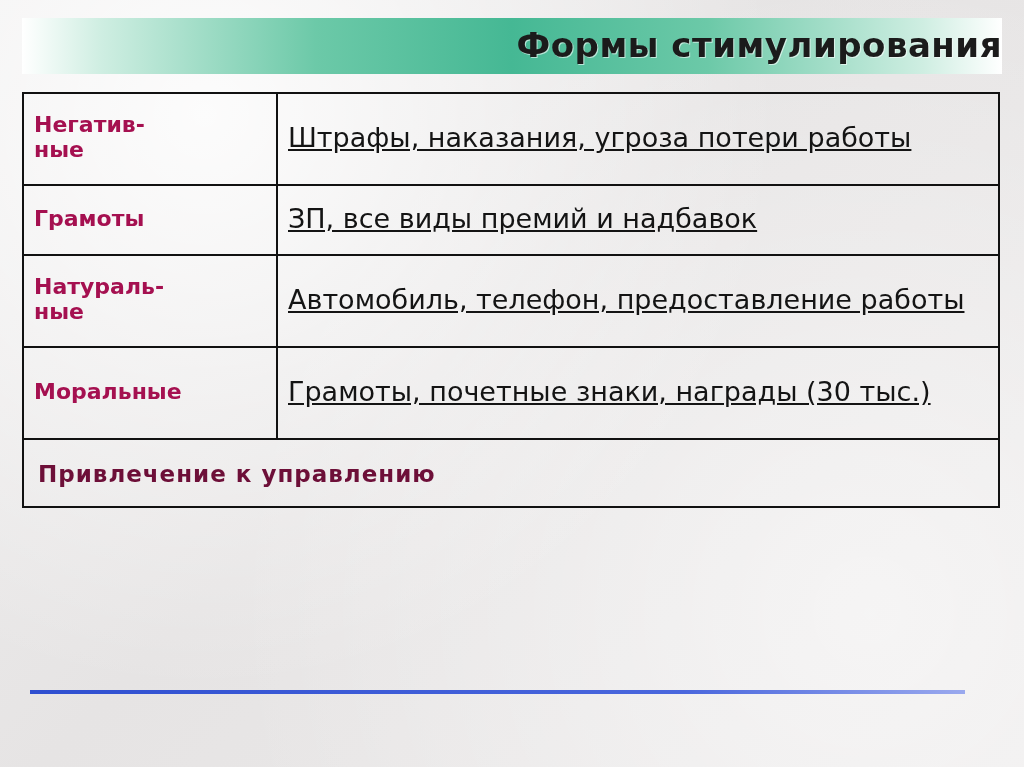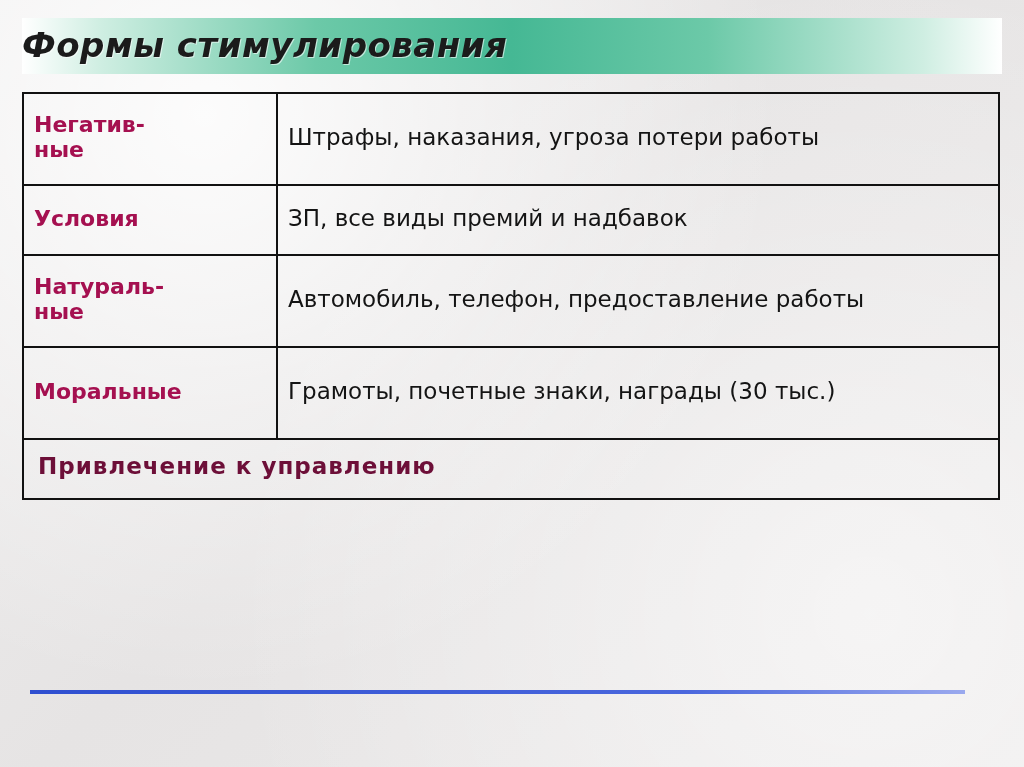--- a/index.html
+++ b/index.html
@@ -40,28 +40,27 @@
                 #cfeee2 92%,
                 #ffffff 100%);
   }
   .title-text {
     position: absolute;
     left: 0;
     top: 0;
     width: 980px;
     height: 73px;
     line-height: 54px;
-    text-align: left;
+    text-align: right;
     font-family: "DejaVu Sans", sans-serif;
     font-weight: bold;
     font-size: 34px;
     color: #1b1b1b;
     letter-spacing: 0.5px;
     text-shadow: 1px 1px 0 rgba(255,255,255,0.6);
-    font-style: italic;
   }
 
   
   .table-wrap {
     position: absolute;
     left: 22px;
     top: 92px;
     width: 978px;
     border-radius: 32px;
   }
@@ -80,33 +79,34 @@
     width: 232px;
     font-family: "DejaVu Sans", sans-serif;
     font-weight: bold;
     font-size: 22px;
     color: #a51050;
     line-height: 1.12;
     padding-left: 14px;
   }
   td.desc {
     font-family: "DejaVu Sans", sans-serif;
-    font-size: 23px;
+    font-size: 27px;
     color: #141414;
     line-height: 1.18;
     padding-left: 16px;
+    text-decoration: underline;
   }
   tr.full td.wide {
     font-family: "DejaVu Sans", sans-serif;
     font-weight: bold;
     font-size: 23px;
     color: #6d0f38;
     letter-spacing: 1px;
     padding-left: 14px;
-    padding-top: 4px;
+    padding-top: 12px;
     padding-bottom: 10px;
   }
 
   
   tr.r1 td { height: 76px; }
   tr.r2 td { height: 54px; }
   tr.r3 td { height: 76px; margin-top: 28px; }
   tr.r4 td { height: 76px; }
   tr.r5 td { height: 84px; }
   tr.r6 td { height: 80px; }
@@ -132,21 +132,21 @@
   </div>
 
   <div class="table-wrap">
     <table class="forms">
       <tbody>
         <tr class="r1">
           <td class="cat">Негатив-<br>ные</td>
           <td class="desc">Штрафы, наказания, угроза потери работы</td>
         </tr>
         <tr class="r2">
-          <td class="cat">Условия</td>
+          <td class="cat">Грамоты</td>
           <td class="desc">ЗП, все виды премий и надбавок</td>
         </tr>
         <tr class="r3">
           <td class="cat">Натураль-<br>ные</td>
           <td class="desc">Автомобиль, телефон, предоставление работы</td>
         </tr>
         <tr class="r4">
           <td class="cat">Моральные</td>
           <td class="desc">Грамоты, почетные знаки, награды (30 тыс.)</td>
         </tr>

